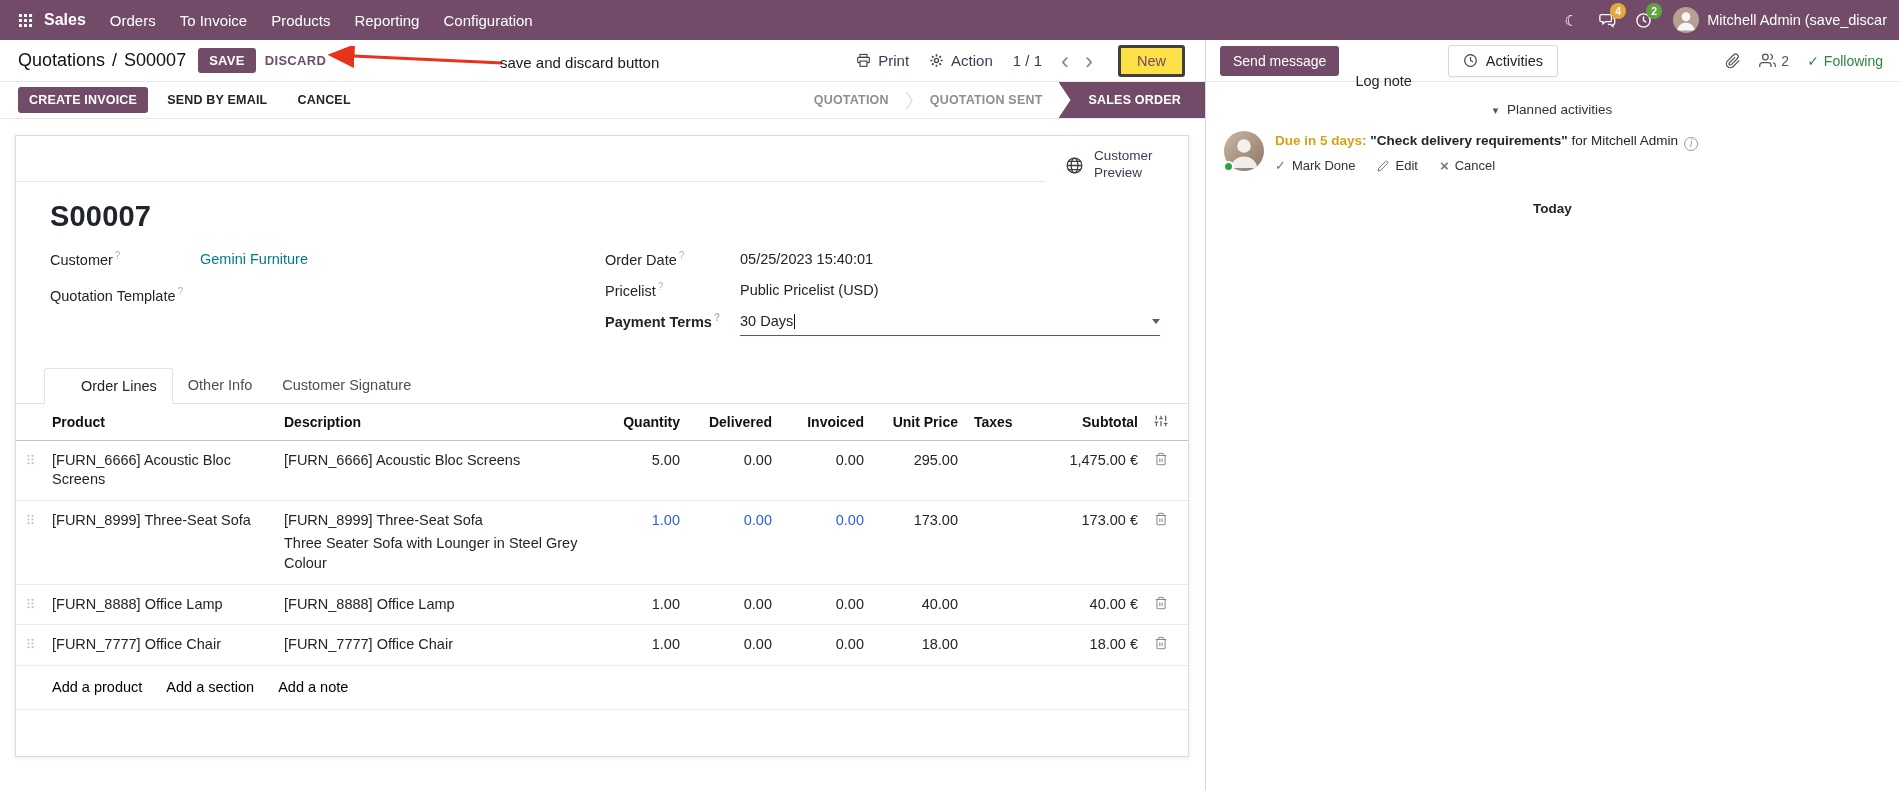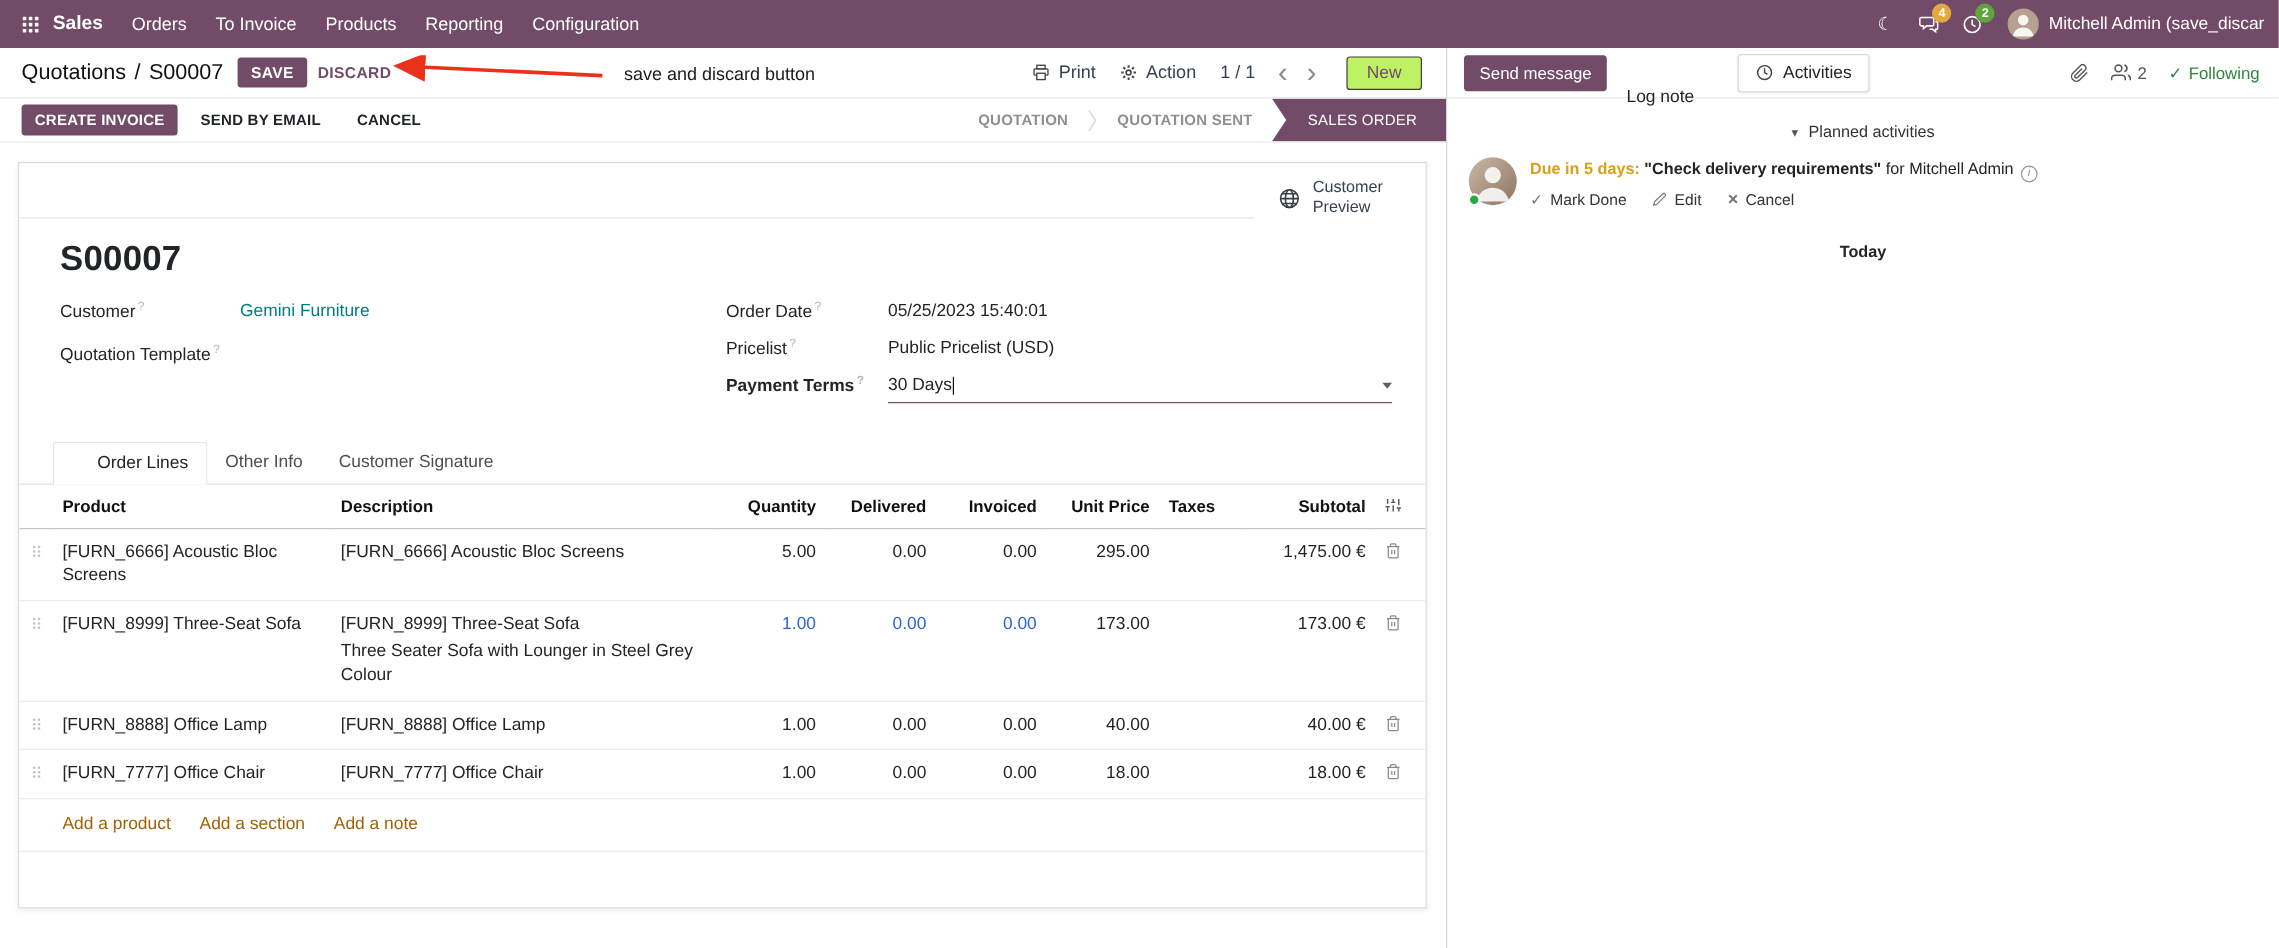--- a/index.html
+++ b/index.html
@@ -39,36 +39,36 @@
   .bc-parent { cursor:pointer; }
   .btn-save { background:#714B67; color:#fff; font-size:13px; font-weight:700; padding:5px 11px;
               border-radius:3px; letter-spacing:.3px; cursor:pointer; margin-left:12px; border:none; }
   .btn-discard { color:#714B67; font-size:13px; font-weight:700; letter-spacing:.3px; padding:5px 9px;
                  cursor:pointer; background:none; border:none; }
   .cp-right { display:flex; align-items:center; gap:20px; font-size:15px; color:#374151; }
   .cp-btn { display:flex; align-items:center; gap:7px; cursor:pointer; }
   .pager { display:flex; align-items:center; gap:6px; }
   .pager-num { font-size:15px; margin-right:8px; }
   .pager-arrow { font-size:24px; color:#8a8a8a; cursor:pointer; line-height:.8; padding:0 5px; }
-  .btn-new { border:1px solid #404040; color:#714B67; background:#bef264; font-size:14.5px;
+  .btn-new { border:3px solid #404040; color:#714B67; background:#fde047; font-size:14.5px;
              padding:5px 16px; border-radius:3px; cursor:pointer; }
 
   
   .status-row { height:37px; display:flex; align-items:center; justify-content:space-between;
                 border-bottom:1px solid #e6e6e6; padding-left:18px; }
   .sr-left { display:flex; align-items:center; gap:8px; }
   .btn-primary-sm { background:#714B67; color:#fff; font-size:12.5px; font-weight:700; padding:6px 11px;
                     border-radius:3px; letter-spacing:.2px; cursor:pointer; border:none; }
   .btn-flat-sm { color:#212529; font-size:12.5px; font-weight:700; padding:6px 11px; letter-spacing:.2px;
                  cursor:pointer; background:none; border:none; }
   .pipeline { display:flex; align-items:stretch; height:100%; margin-left:auto; }
   .pl-state { display:flex; align-items:center; padding:0 16px; font-size:12.5px; font-weight:600;
               color:#8f8f8f; letter-spacing:.2px; cursor:pointer; }
   .pl-sep { display:flex; align-items:center; }
-  .pl-active { background:#714B67; color:#fff; padding:0 24px 0 30px; font-weight:400;
+  .pl-active { background:#714B67; color:#fff; padding:0 24px 0 30px; font-weight:700;
                clip-path:polygon(0 0,100% 0,100% 100%,0 100%,12px 50%); }
 
   
   .form-area { padding:16px 0 0 15px; background:#fff; }
   .sheet { width:1174px; height:622px; background:#fff; border:1px solid #ddd;
            box-shadow:0 1px 4px rgba(0,0,0,.09); overflow:hidden; }
   .preview-row { display:flex; align-items:flex-end; height:46px; }
   .preview-spacer { flex:1; border-bottom:1px solid #e6e6e6; }
   .preview-btn { display:flex; align-items:center; gap:10px; padding:0 20px; cursor:pointer;
                  font-size:13.5px; color:#374151; }
@@ -105,21 +105,21 @@
   .olines td { padding:10px 8px; border-bottom:1px solid #ececec; vertical-align:top; line-height:1.35; }
   th.num, td.num { text-align:right; }
   td.blue { color:#2E62D9; }
   .handle-cell { padding-top:12px !important; }
   .trash-cell { padding-top:11px !important; }
   .desc2 { margin-top:4px; }
   .desc2:empty { display:none; }
   .settings-cell { text-align:right; }
   .row-links td { padding:12px 8px; }
   .add-links { display:flex; gap:24px; }
-  .add-link { color:#a16207; font-size:14.5px; cursor:pointer; }
+  .add-link { color:#000000; font-size:14.5px; cursor:pointer; }
 
   
   .chatter-top { height:42px; flex:none; display:flex; align-items:center; gap:4px;
                  padding:0 16px 0 14px; border-bottom:1px solid #e6e6e6; }
   .btn-send { background:#714B67; color:#fff; font-size:14px; padding:7px 13px; border-radius:3px;
               cursor:pointer; border:none; }
   .btn-log { font-size:14.5px; color:#212529; padding:7px 12px; cursor:pointer; background:none; border:none;margin-top:40px; }
   .tab-activities { margin-left:20px; display:flex; align-items:center; gap:8px; border:1px solid #d9d9d9;
                     background:#fff; padding:7px 14px; border-radius:3px; font-size:14.5px; cursor:pointer;
                     box-shadow:0 1px 2px rgba(0,0,0,.05); color:#212529; }
@@ -150,21 +150,21 @@
   .act-btn { display:flex; gap:6px; align-items:center; cursor:pointer; }
   .icon-g { color:#777; font-size:13px; line-height:1; }
   .today { text-align:center; font-weight:700; font-size:13.5px; margin:28px 0 16px; color:#212529; }
   .msg-head { font-size:14px; line-height:1.4; }
   .author { font-weight:700; }
   .time { color:#9a9a9a; font-size:12px; margin-left:5px; }
   .msg-body { font-size:14px; color:#333; margin-top:2px; }
 
   
   .annotation-svg { position:absolute; left:320px; top:46px; z-index:50; pointer-events:none; }
-  .annotation-text { position:absolute; left:520px; top:54px; z-index:50; font-size:15px; color:#1a1a1a; }
+  .annotation-text { position:absolute; left:500px; top:54px; z-index:50; font-size:15px; color:#1a1a1a; }
 </style>
 </head>
 <body>
 
 <nav class="navbar">
   <div class="apps-btn">
     <svg width="15" height="15" viewBox="0 0 16 16">
         <g fill="#fff">
       <rect x="1" y="1" width="3.2" height="3.2" rx=".6"></rect>
           <rect x="6.4" y="1" width="3.2" height="3.2" rx=".6"></rect>

